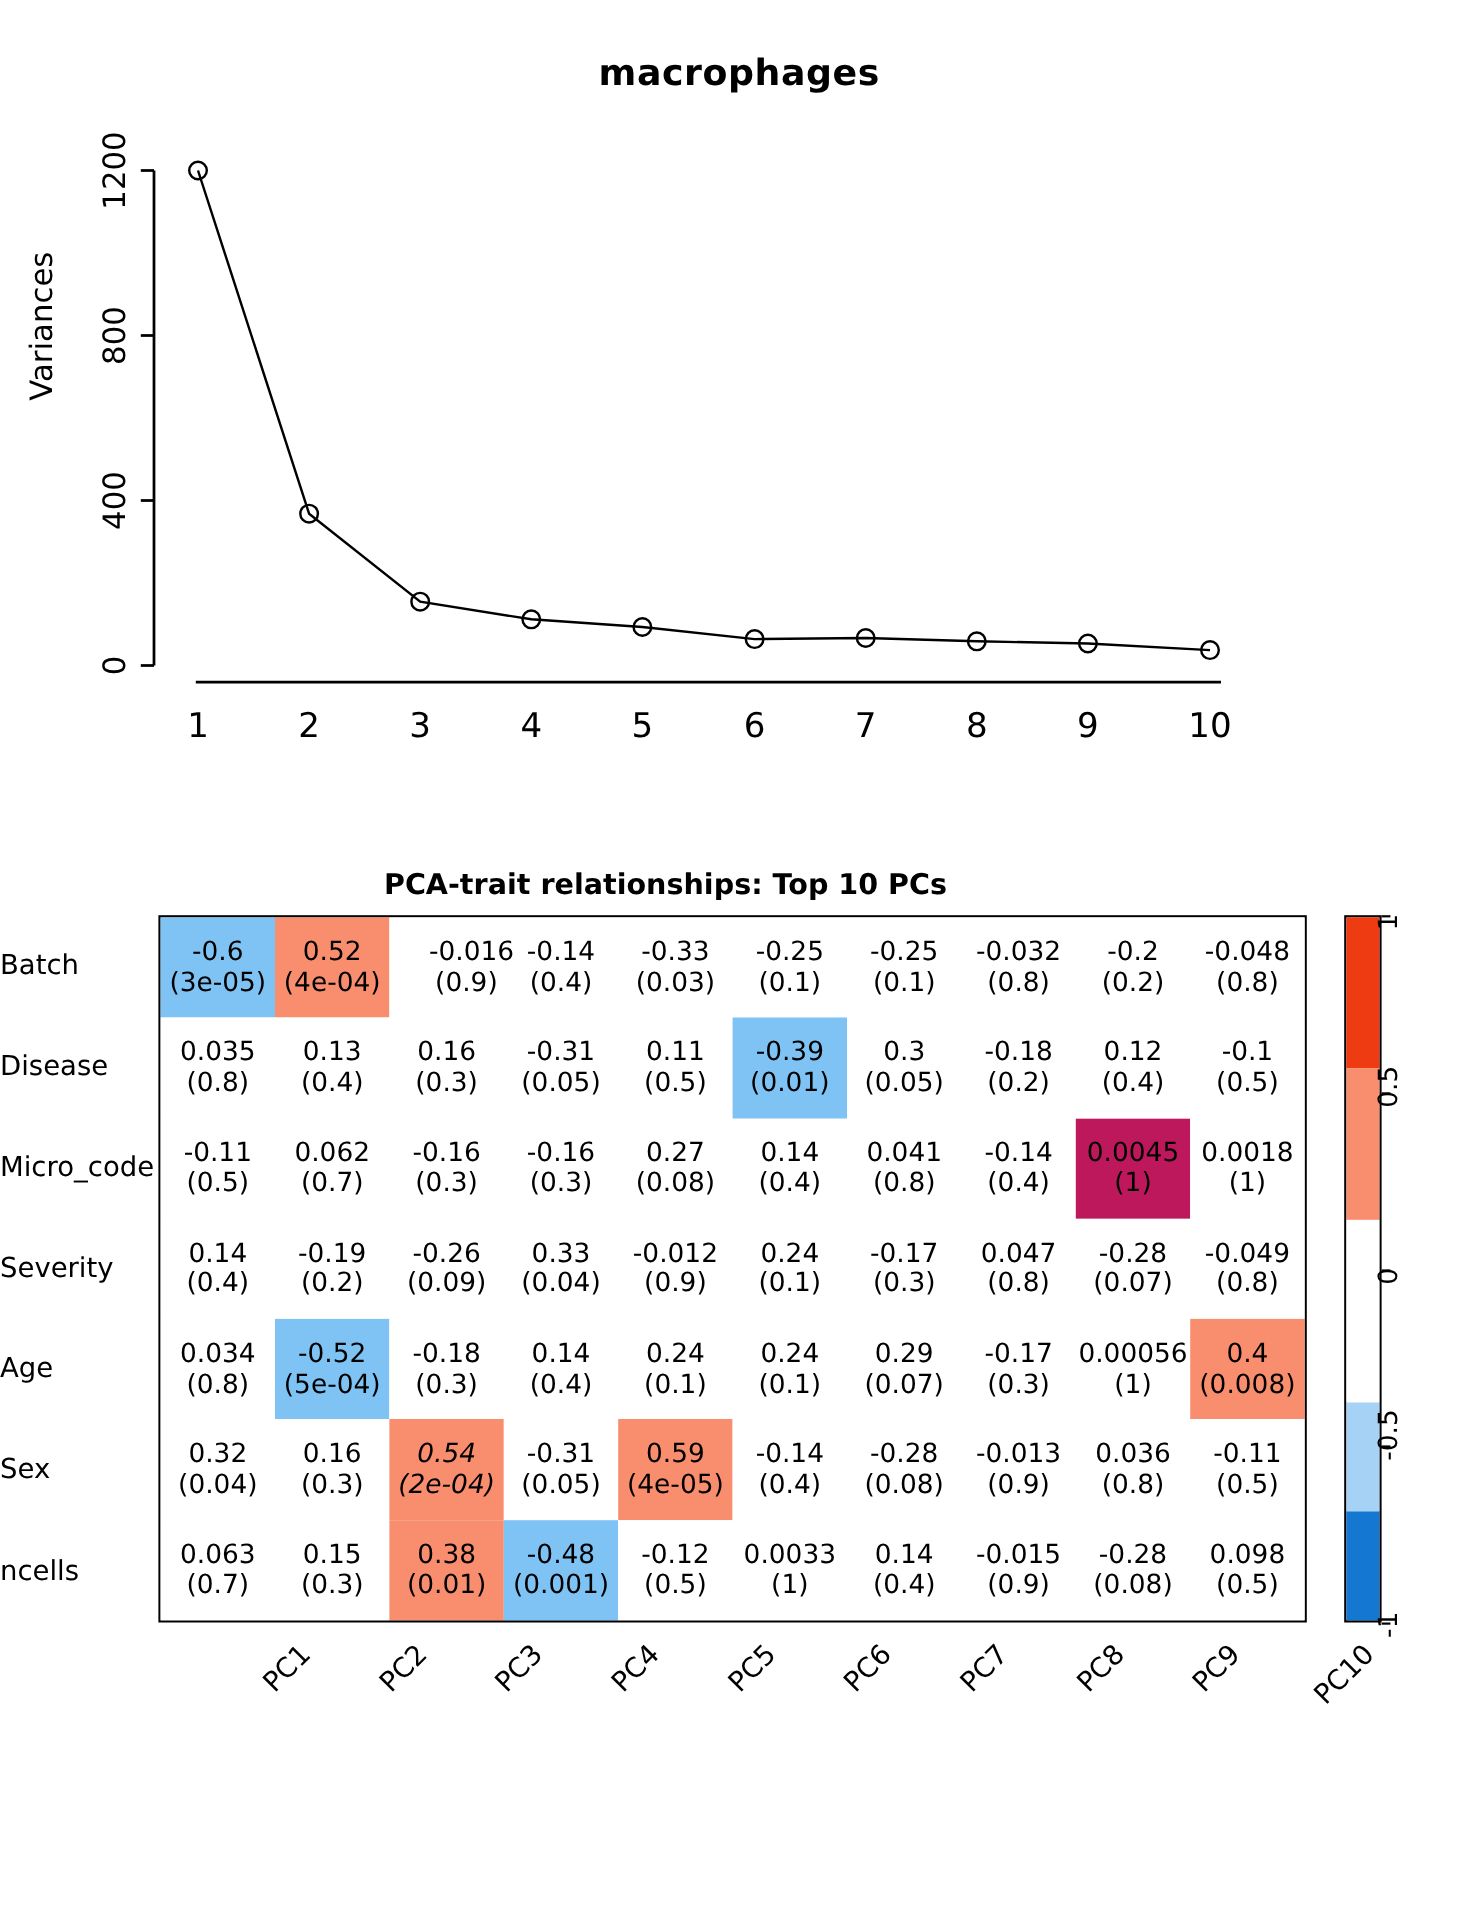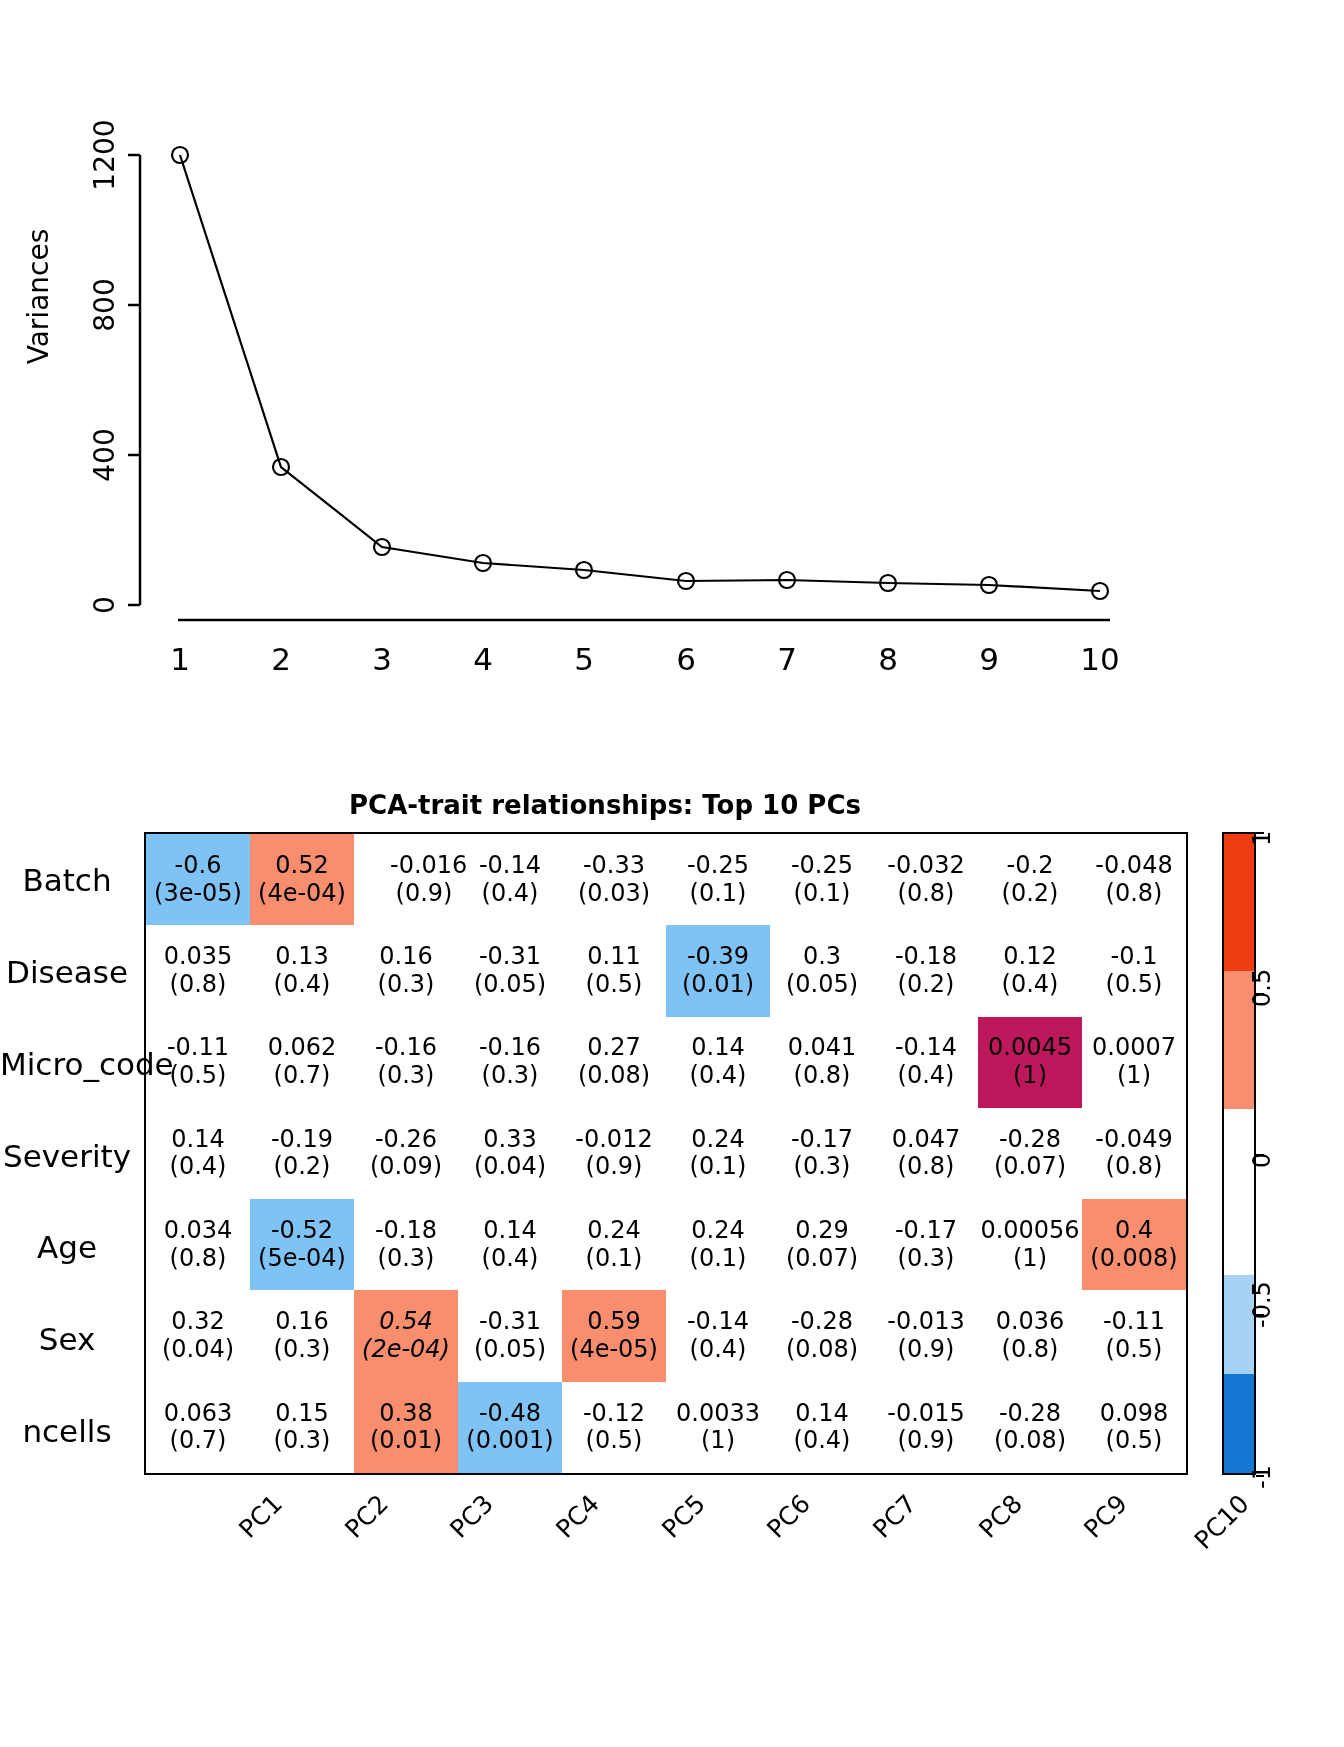--- a/index.html
+++ b/index.html
@@ -98,22 +98,22 @@
     line-height: 1.16;
     padding: 0;
     border: none;
   }
   .cellval { display: block; }
   .cellp { display: block; }
   .row-label-holder {
     position: absolute;
     left: 0;
     width: 134px;
-    text-align: center;
-    font-size: 31px;
+    text-align: left;
+    font-size: 25px;
   }
 
   .col-label {
     position: absolute;
     font-size: 25px;
     transform: rotate(-45deg);
     transform-origin: right top;
     white-space: nowrap;
     text-align: right;
   }
@@ -142,20 +142,21 @@
     left: 1256px;
     width: 8px;
     height: 2px;
     background: #000;
   }
 </style>
 </head>
 <body>
 
 <div id="scree-panel">
+  <div id="scree-title">macrophages</div>
   <div id="scree-ylabel">Variances</div>
 
   <svg id="scree-svg" width="1344" height="740">
 
     <line x1="140" y1="155" x2="140" y2="605" stroke="#000" stroke-width="2.5"></line>
 
     <line x1="128" y1="605" x2="140" y2="605" stroke="#000" stroke-width="2.5"></line>
     <line x1="128" y1="455" x2="140" y2="455" stroke="#000" stroke-width="2.5"></line>
     <line x1="128" y1="305" x2="140" y2="305" stroke="#000" stroke-width="2.5"></line>
     <line x1="128" y1="155" x2="140" y2="155" stroke="#000" stroke-width="2.5"></line>
@@ -314,21 +315,21 @@
             </td>
             <td style="background: rgb(255, 255, 255);">
               <span class="cellval">-0.14</span>
               <span class="cellp">(0.4)</span>
             </td>
             <td style="background: #be185d;">
               <span class="cellval">0.0045</span>
               <span class="cellp">(1)</span>
             </td>
             <td style="background: rgb(255, 255, 255);">
-              <span class="cellval">0.0007</span>
+              <span class="cellval">0.0018</span>
               <span class="cellp">(1)</span>
             </td>
           </tr>
           <tr>
             <td style="background: rgb(255, 255, 255);">
               <span class="cellval">0.14</span>
               <span class="cellp">(0.4)</span>
             </td>
             <td style="background: rgb(255, 255, 255);">
               <span class="cellval">-0.19</span>

